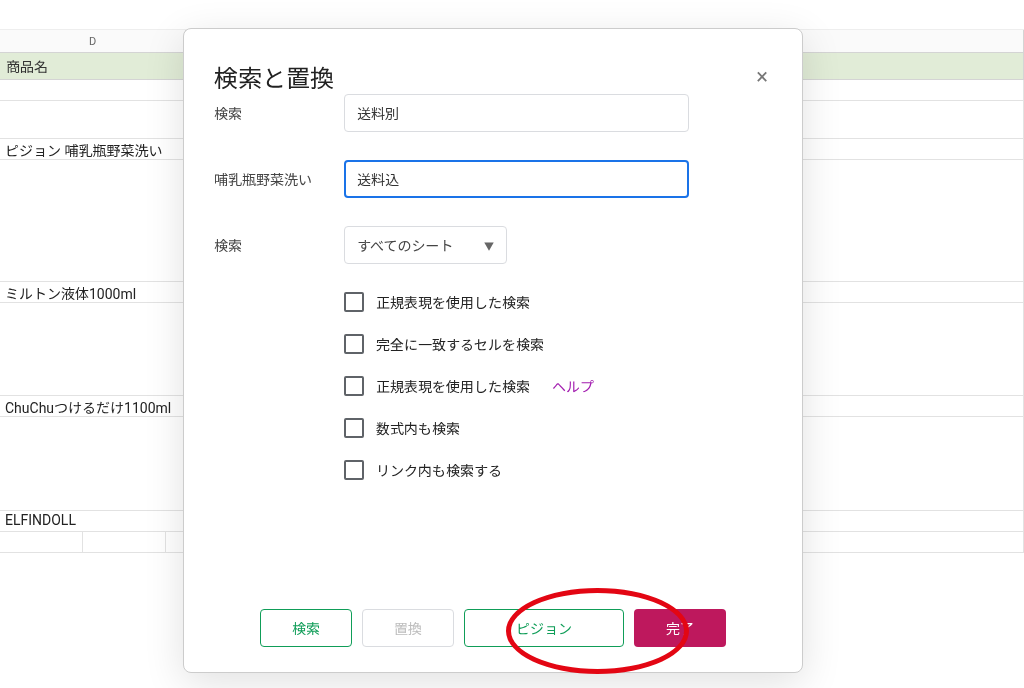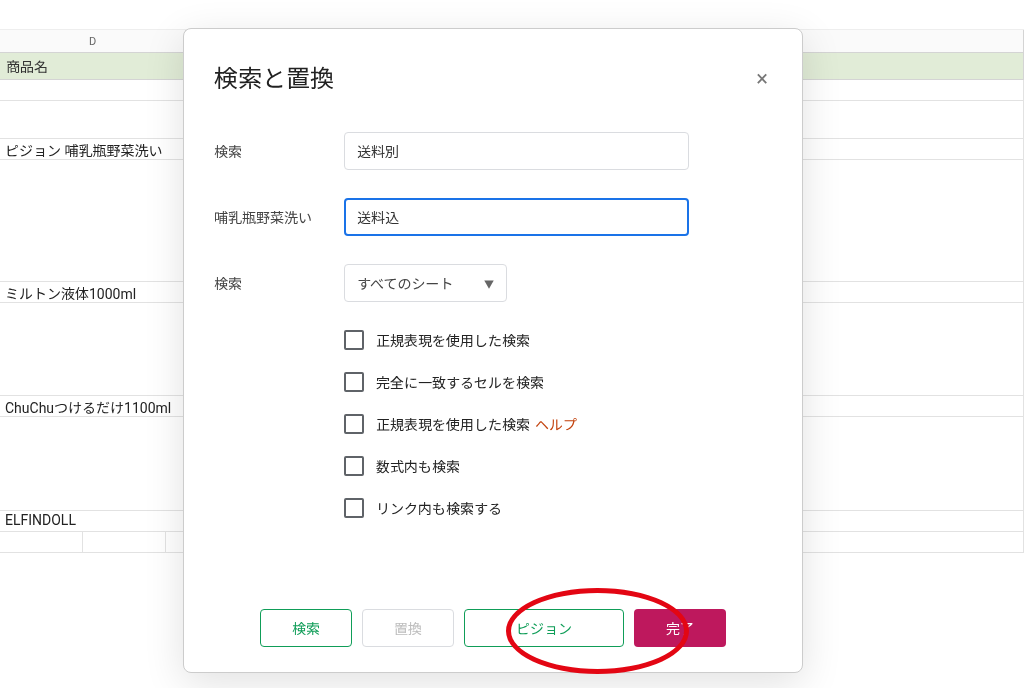--- a/index.html
+++ b/index.html
@@ -14,37 +14,37 @@
     .col-rest { width: 83px; }
     
     .header-row { display:flex; height: 27px; background: #e1ecd7; border-bottom: 1px solid #d4d4d4; }
     .header-row .cell { border-right: 1px solid #d4d4d4; padding: 3px 6px; font-size: 14px; color: #333; }
     
     .data-row { display:flex; height: 21px; border-bottom: 1px solid #e2e2e2; }
     .data-row .cell { border-right: 1px solid #e2e2e2; padding: 1px 5px; font-size: 14px; color: #222; white-space: nowrap; overflow: hidden; }
     
     
     .overlay { position: absolute; top: 28px; left: 183px; width: 620px; height: 645px; background: #fff; border: 1px solid #ccc; border-radius: 8px; box-shadow: 0 10px 40px rgba(0,0,0,.12); padding: 30px 30px 25px 30px; }
-    .dlg-title-row { display:flex; justify-content: space-between; align-items:flex-end; margin-bottom: 38px; }
+    .dlg-title-row { display:flex; justify-content: space-between; align-items:center; }
     .dlg-title { font-size: 24px; font-weight: 400; color: #222; }
     .dlg-close { font-size: 22px; color: #777; cursor: pointer; line-height: 1; padding: 4px; }
     
     .field-row { display:flex; align-items: center; margin-bottom: 28px; }
     .field-label { width: 130px; font-size: 14px; color: #444; }
     .field-input { width: 345px; height: 38px; border: 1px solid #dadce0; border-radius: 4px; padding: 0 12px; font-size: 14px; color: #333; }
     .field-input.focused { border: 2px solid #1a73e8; padding: 0 11px; }
     
     .field-select { width: 163px; height: 38px; border: 1px solid #dadce0; border-radius: 4px; padding: 0 12px; font-size: 14px; color: #444; display:flex; align-items:center; justify-content: space-between; cursor:pointer; }
     .caret { font-size: 10px; color: #666; }
     
     .checks { margin-top: 25px; margin-left: 130px; }
     .check-row { display:flex; align-items:center; margin-bottom: 22px; }
     .cbox { width: 20px; height: 20px; border: 2px solid #5f6368; border-radius: 2px; margin-right: 12px; cursor:pointer; }
     .check-label { font-size: 14px; color: #222; }
-    .help-link { color: #c2410c; font-size: 14px; margin-left: 5px; cursor:pointer; }
+    .help-link { color: #a21caf; font-size: 14px; margin-left: 22px; cursor:pointer; }
     
     .btn-row { position: absolute; bottom: 25px; left: 0; right: 0; display:flex; justify-content:center; gap: 10px; padding: 0 30px; }
     .btn { height: 38px; border-radius: 4px; padding: 0 22px; font-size: 14px; cursor:pointer; display:flex; align-items:center; justify-content:center; }
     .btn-outline { border: 1px solid #0f9d58; color: #0f9d58; background:#fff; min-width: 92px; }
     .btn-disabled { border: 1px solid #dadce0; color: #bdbdbd; background: #fff; min-width: 92px; cursor: default; }
     .btn-outline.wide { min-width: 160px; }
     .btn-primary { background: #be185d; color: #fff; min-width: 92px; }
     
     .highlight-oval { position:absolute; width: 183px; height: 86px; border: 5px solid #e30613; border-radius: 50%; pointer-events:none; }
   </style>

